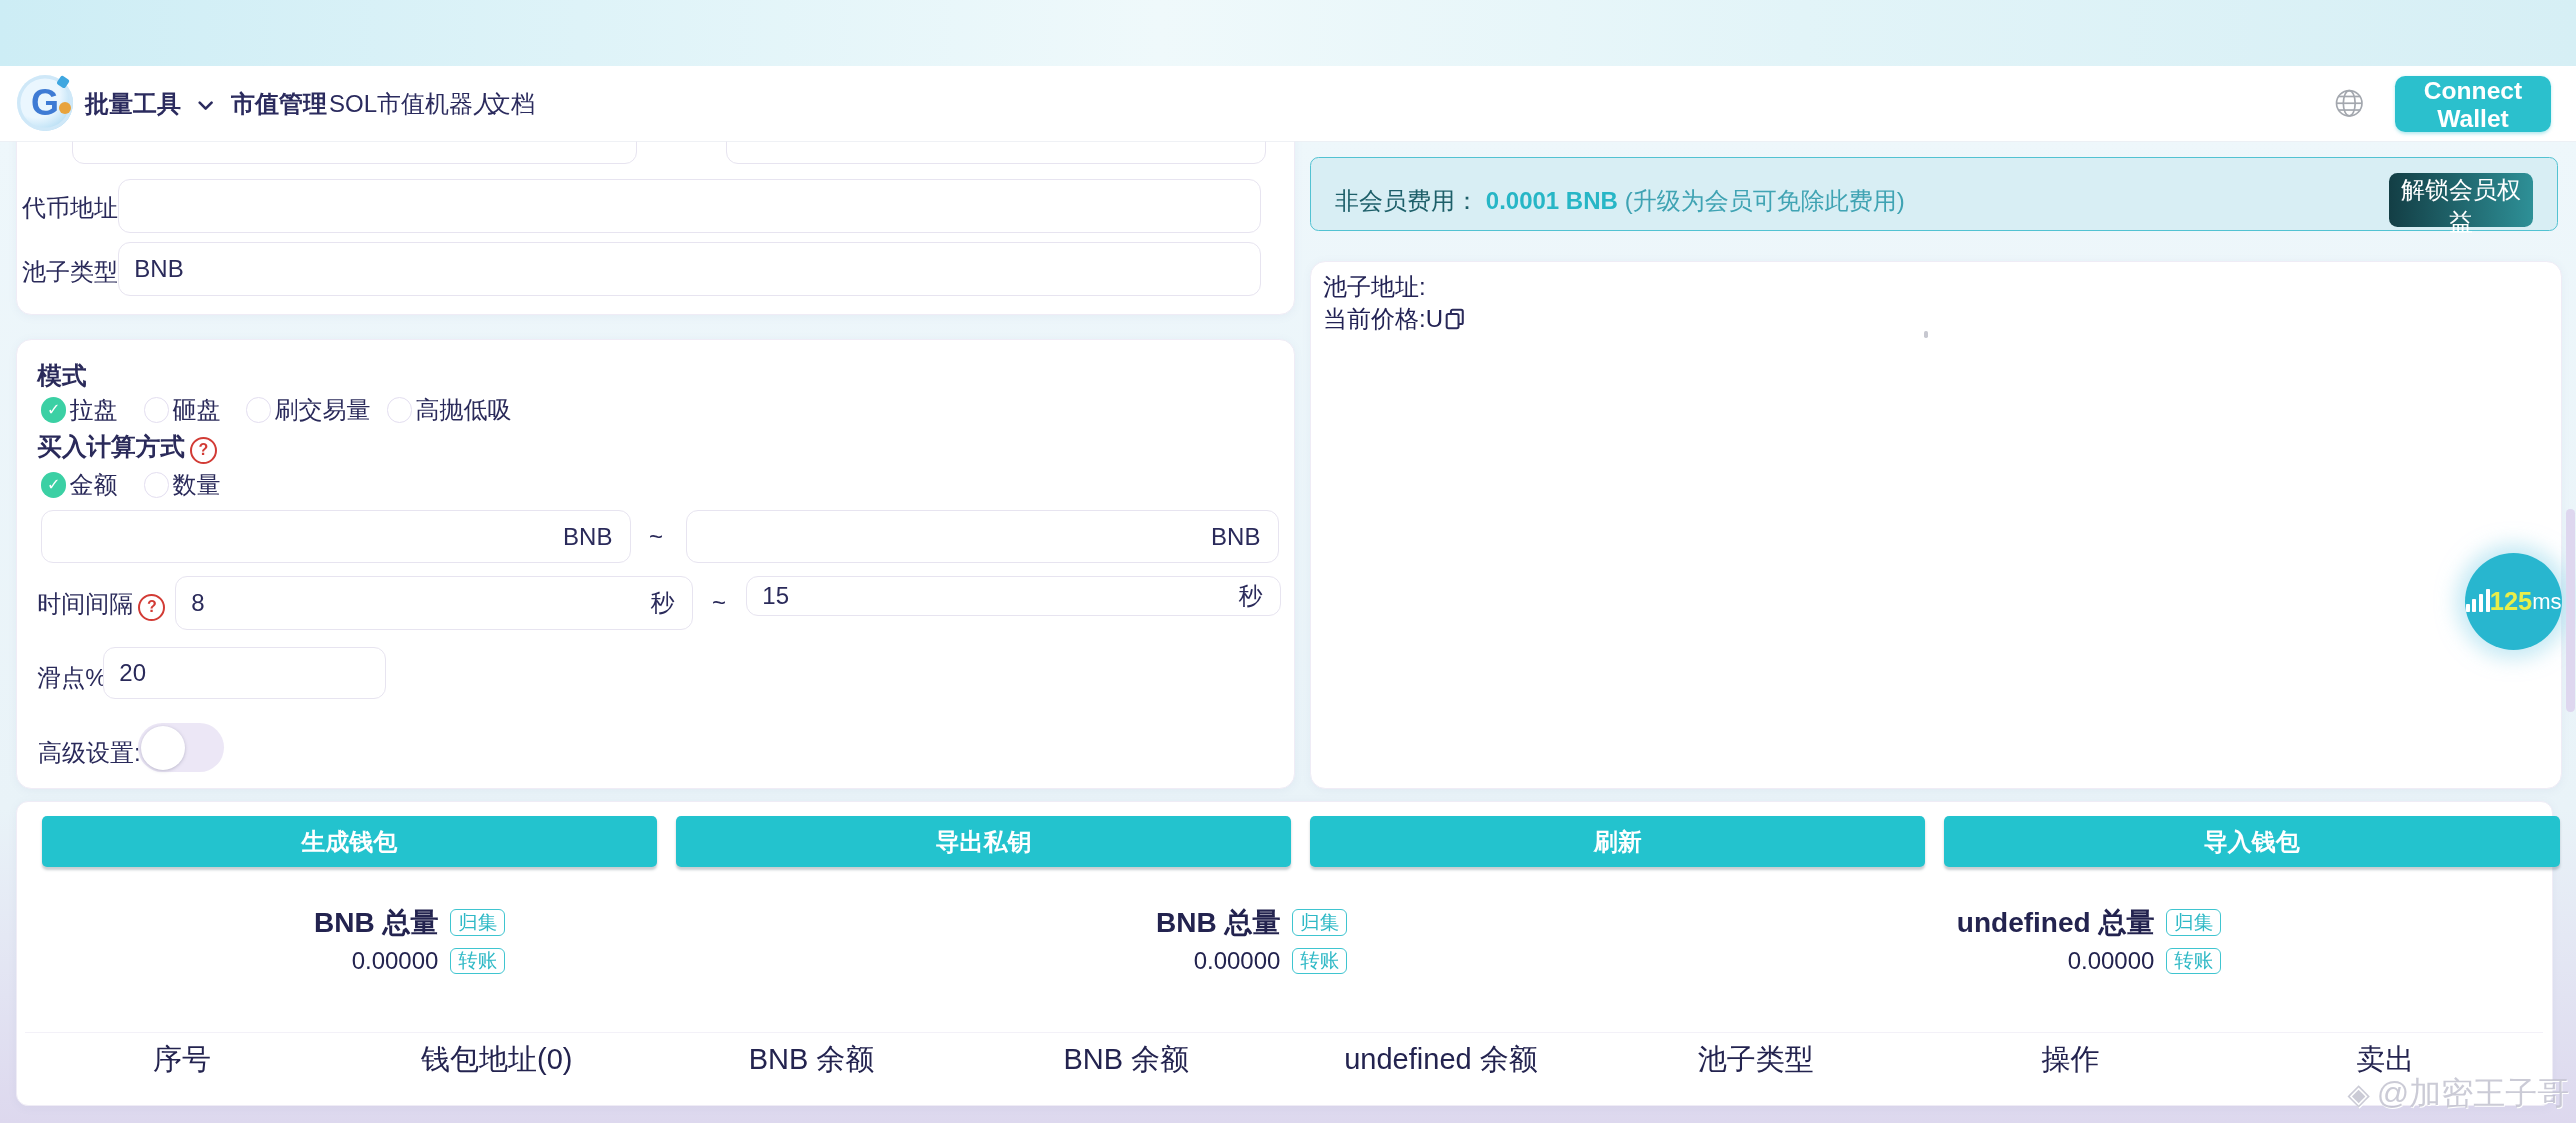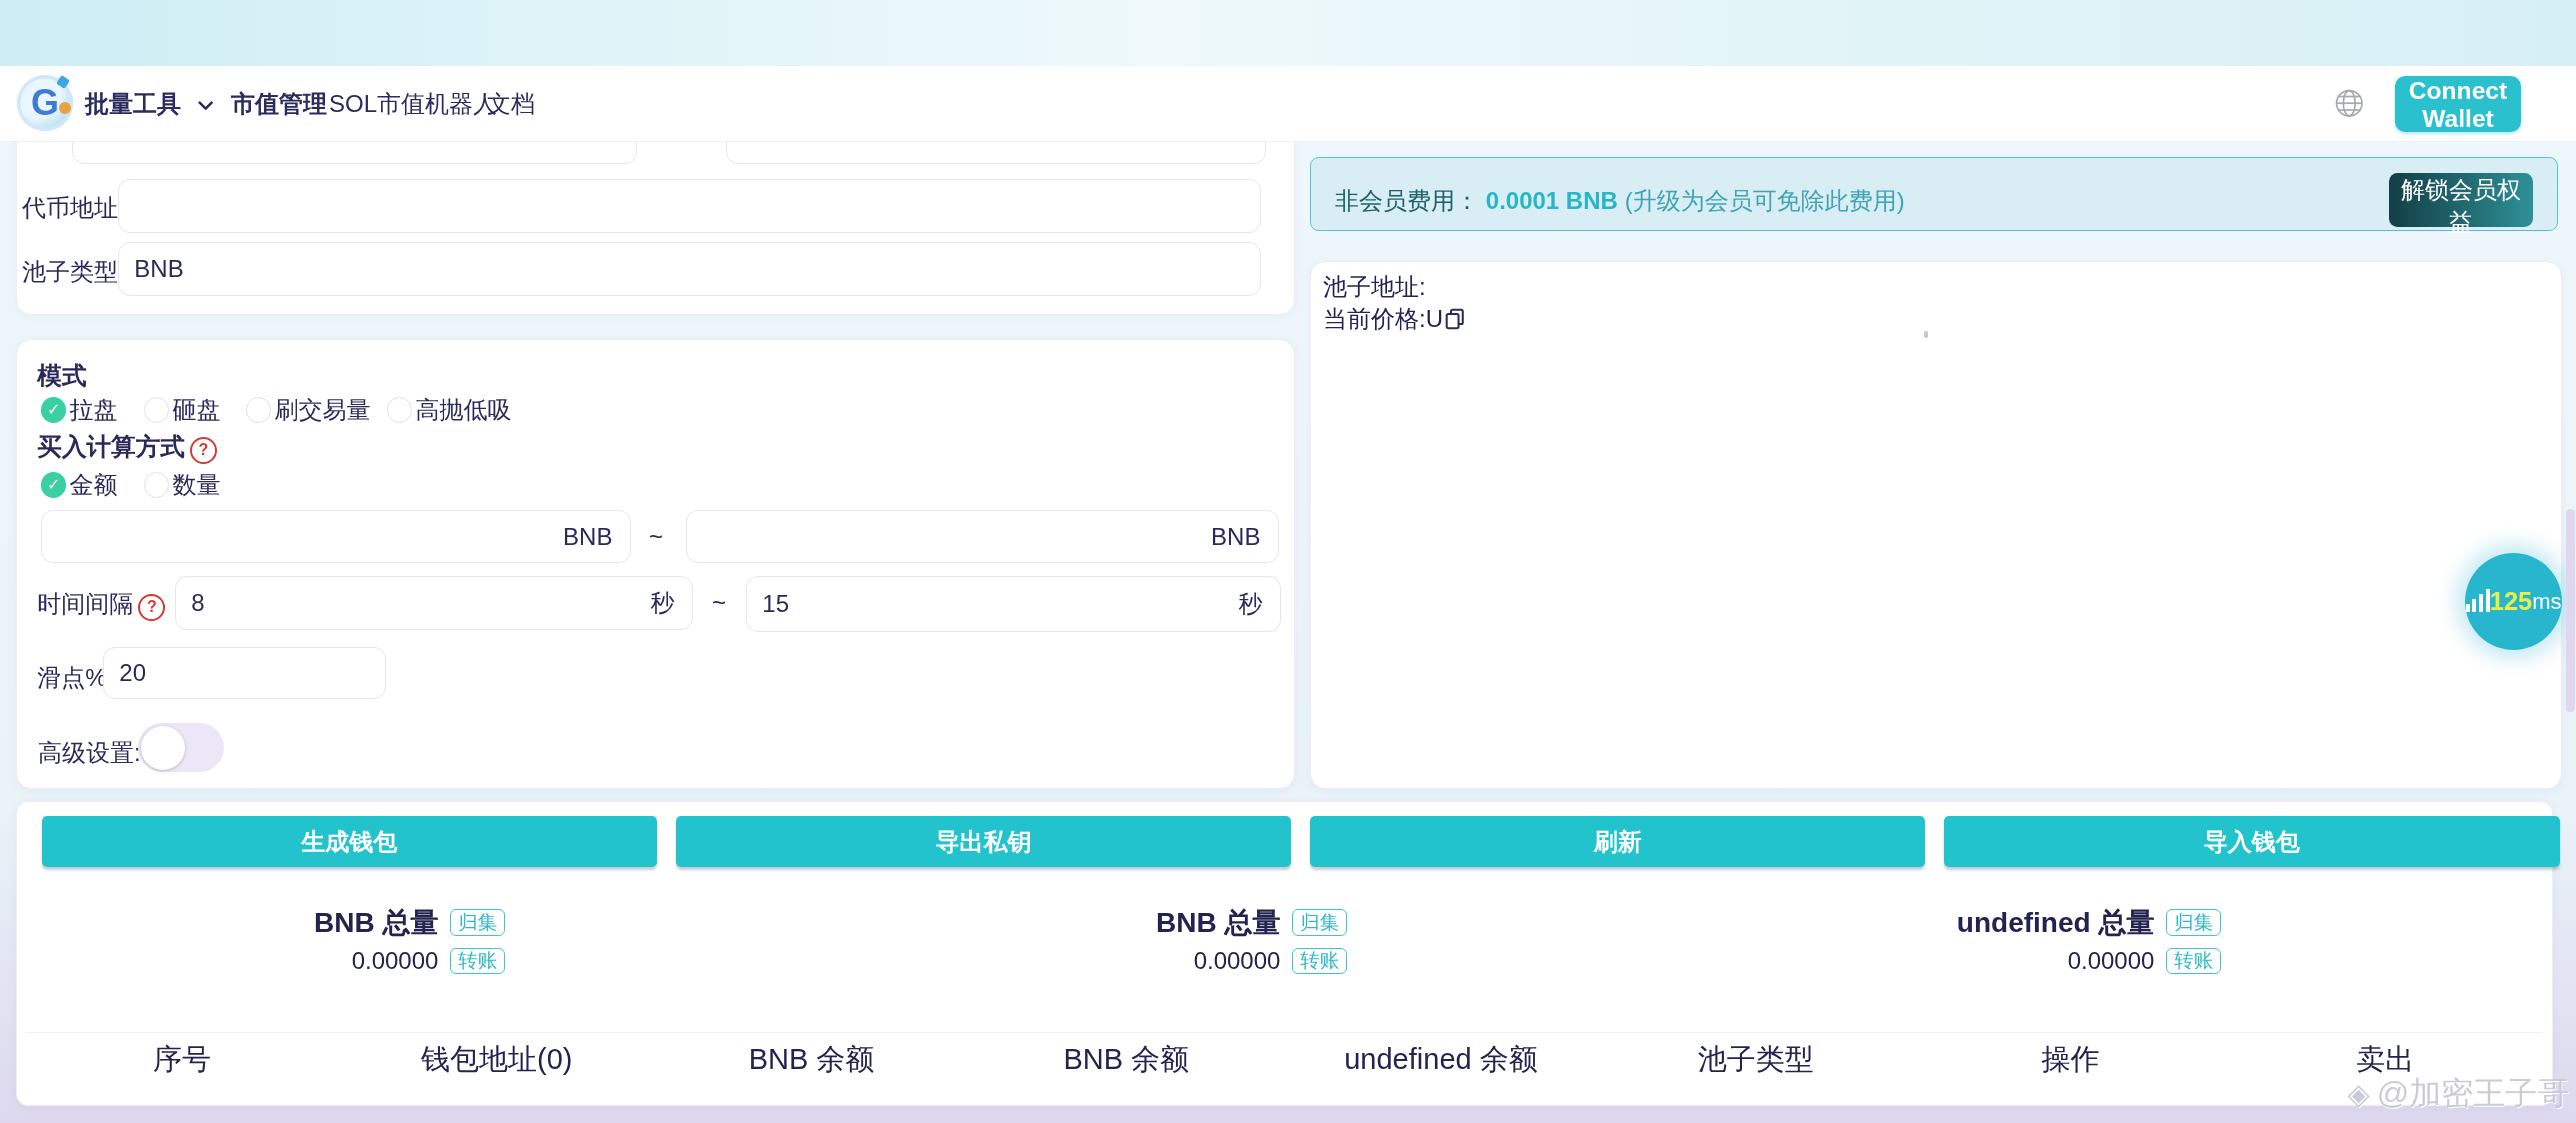--- a/index.html
+++ b/index.html
@@ -19,21 +19,21 @@
   .logo .g{font-size:36px;font-weight:bold;color:#3f7bd4;line-height:1;}
   .logo .dot{position:absolute;right:1.7px;top:27px;width:12px;height:12px;border-radius:50%;background:#e8a33c;}
   .logo .rocket{position:absolute;right:5.1px;top:1.7px;width:10.2px;height:10.2px;border-radius:2.5px;background:#3fa7e0;transform:rotate(35deg);}
   .nav-item{position:absolute;top:0;height:75px;display:flex;align-items:center;color:#2b2b5e;font-size:24px;}
   .nav-brand{left:85px;font-weight:bold;gap:8.5px;}
   .nav-a{left:231px;font-weight:bold;}
   .nav-b{left:329px;}
   .nav-c{left:487px;}
   .chev{margin-left:8.5px;display:inline-block;}
   .globe{position:absolute;left:2334px;top:22px;}
-  .btn-wallet{position:absolute;left:2395px;top:10.2px;width:126px;height:56px;background:#2bc0cd;border:none;
+  .btn-wallet{position:absolute;left:2395px;top:10.2px;width:156px;height:56px;background:#2bc0cd;border:none;
               border-radius:10.2px;color:#fff;font-weight:bold;font-size:24.6px;cursor:pointer;
               font-family:inherit;box-shadow:0 1.7px 3.4px rgba(43,192,205,.35);}
 
   
   .card{position:absolute;background:#fff;border:0.8px solid #efecf6;border-radius:15.3px;
         box-shadow:0 1.7px 8.5px rgba(120,130,170,.07);}
   .tb{box-sizing:border-box;border:1.7px solid #e7e4f0;border-radius:12px;background:#fff;
       font-family:inherit;font-size:24px;color:#2a2a5a;padding:0 15.3px;outline:none;}
   .inputwrap{position:absolute;}
   .inputwrap .tb{position:absolute;left:0;top:0;width:100%;height:100%;}
@@ -158,21 +158,21 @@
     </div>
 
     <span class="lbl" style="left:20.3px;top:248px;">
       <span>时间间隔</span><span class="qmark">?</span>
     </span>
     <div class="inputwrap" style="left:158px;top:236px;width:518px;height:54px;">
       <input class="tb" value="8" style="">
       <span class="suffix">秒</span>
     </div>
     <span class="tilde" style="left:695px;top:249px;">~</span>
-    <div class="inputwrap" style="left:729px;top:236px;width:535px;height:56px;text-decoration:underline;">
+    <div class="inputwrap" style="left:729px;top:236px;width:535px;height:40px;text-decoration:underline;">
       <input class="tb" value="15" style="">
       <span class="suffix">秒</span>
     </div>
 
     <span class="lbl" style="left:20.3px;top:322px;">滑点%</span>
     <input class="tb" style="position: absolute; left: 86px; top: 307px; width: 283px; height: 52px;" value="20">
 
     <span class="lbl" style="left:21px;top:397px;">高级设置:</span>
     <div class="toggle" style="left:121px;top:383px;">
       <span class="knob"></span>

